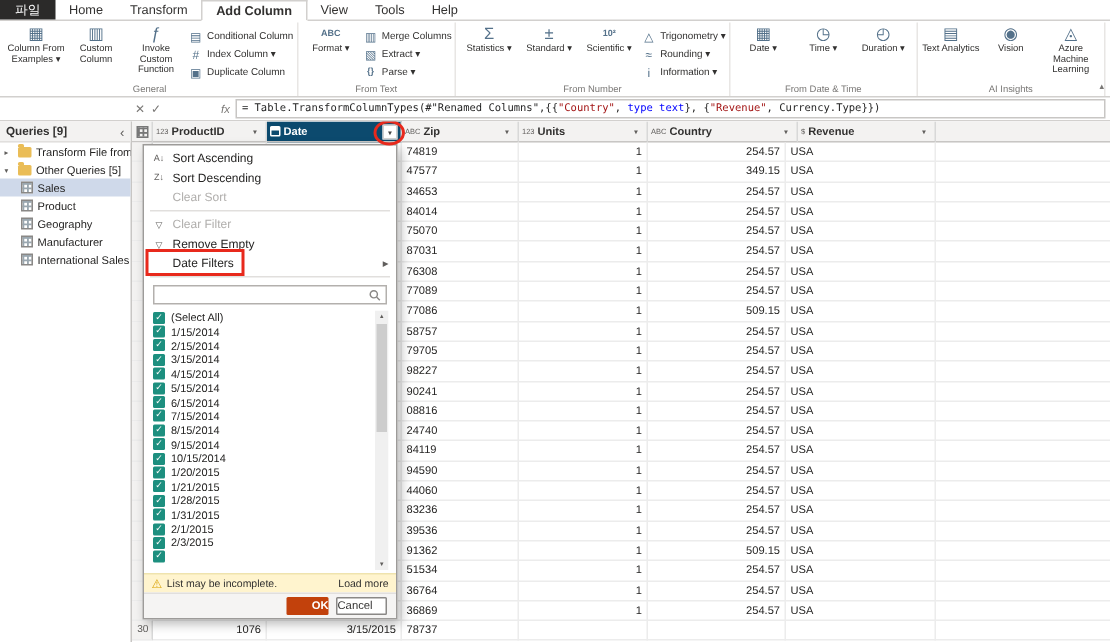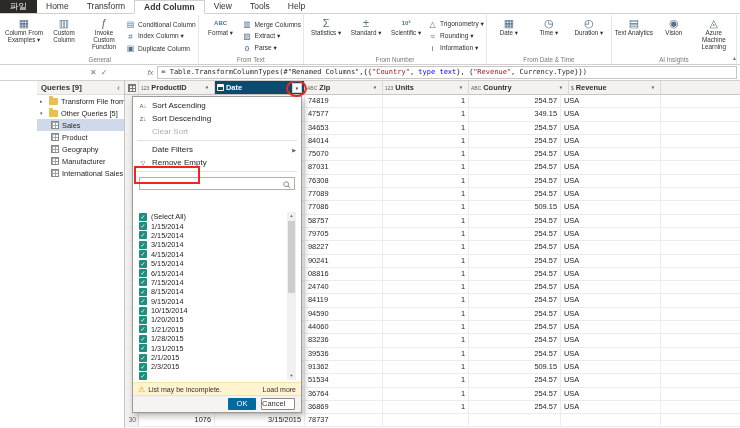--- a/index.html
+++ b/index.html
@@ -29,21 +29,21 @@
 
   
   .formulabar { display:flex; align-items:center; height:16px; background:#fff; border-bottom:1px solid #d2d0ce; padding:1px 3px 1px 0; }
   .fb-left { width:90px; flex:none; }
   .fb-icons { display:flex; gap:4px; margin-right:4px; align-items:center; }
   .fb-ic { font-size:8px; color:#7a7876; line-height:13px; }
   .fb-ic.fx { font-style:italic; font-size:7.5px;margin-left:36px; }
   .fb-input { flex:1; background:#fff; border:1px solid #c8c6c4; height:13px; line-height:11px; font-family:"DejaVu Sans Mono", monospace; font-size:7px; padding:0 3px; white-space:nowrap; overflow:hidden; }
 
   
-  .content { display:flex; height:348px; position:relative;padding-left:37px; }
+  .content { display:flex; height:348px; position:relative; }
 
   
   .queries { width:88px; flex:none; border-right:1px solid #c8c6c4; background:#fff; display:flex; flex-direction:column; }
   .q-header { height:14px; display:flex; align-items:center; padding:0 4px; font-size:7.8px; font-weight:bold; color:#323130; background:#f3f2f1; border-bottom:1px solid #e1dfdd; }
   .q-collapse { margin-left:auto; font-weight:normal; font-size:9px; color:#605e5c; }
   .q-item { display:flex; align-items:center; height:12px; padding-left:3px; gap:3px; font-size:7.4px; white-space:nowrap; overflow:hidden; }
   .q-item.indent { padding-left:14px; }
   .q-item.selected { background:#cfd9ea; }
   .tri { width:6px; font-size:5px; color:#605e5c; flex:none; }
   .folder-icon { width:9px; height:7px; background:#eabd57; border-radius:1px; position:relative; flex:none; }
@@ -75,33 +75,33 @@
   .filtermenu { position:absolute; left:7px; top:15px; width:170px; height:317px; background:#fff;
     border:1px solid #9d9b99; box-shadow:2px 3px 7px rgba(0,0,0,.28); z-index:5; display:flex; flex-direction:column; }
   .fm-items { margin-top:2px; }
   .fm-item { display:flex; align-items:center; height:13px; padding:0 5px; gap:4px; font-size:8px; color:#252423; }
   .fm-item.disabled { color:#b0aeac; }
   .micon { width:10px; font-size:6px; color:#605e5c; text-align:center; flex:none; }
   .fm-sub { margin-left:auto; font-size:5px; color:#605e5c; }
   .fm-sep { height:1px; background:#e1dfdd; margin:2px 4px; }
   .fm-search { margin:3px 6px; height:13px; border:1px solid #b3b0ad; display:flex; align-items:center; padding:0 3px; background:#fff; }
   .fm-search input { border:none; outline:none; flex:1; font-size:7.5px; font-family:"Liberation Sans",sans-serif; min-width:0; }
-  .fm-listwrap { flex:1; margin:19px 5px 2px 6px; position:relative; overflow:hidden; }
+  .fm-listwrap { flex:1; margin:1px 5px 2px 6px; position:relative; overflow:hidden; }
   .fm-list { margin-right:11px; overflow:hidden; height:100%; }
   .fm-row { display:flex; align-items:center; height:9.4px; gap:4px; font-size:7.3px; }
   .cb { width:8px; height:8px; background:#1d8f7f; color:#fff; font-size:6px; line-height:8px; text-align:center; flex:none; border-radius:1px; }
   .fm-scroll { position:absolute; right:0; top:0; bottom:0; width:9px; background:#f0f0f0; }
   .sb-up,.sb-down { height:8px; text-align:center; font-size:4px; color:#605e5c; line-height:8px; }
   .sb-down { position:absolute; bottom:0; left:0; right:0; }
   .sb-thumb { position:absolute; top:9px; left:1px; width:7px; height:72px; background:#cdcdcd; }
   .fm-warn { display:flex; align-items:center; height:13px; background:#fff4ce; border-top:1px solid #efe3ae; padding:0 5px; gap:3px; font-size:7px; color:#323130; }
   .wicon { color:#d8a100; font-size:8px; }
   .fm-loadmore { margin-left:auto; color:#323130; }
   .fm-buttons { display:flex; justify-content:flex-end; gap:5px; align-items:center; height:17px; padding:0 6px; background:#f5f4f3; border-top:1px solid #e1dfdd; }
-  .btn-ok { background:#0369a1; color:#fff; width:28px; height:12px; text-align:center; line-height:12px; font-size:7.5px; border-radius:1px; }
+  .btn-ok { background:#c2410c; color:#fff; width:28px; height:12px; text-align:right; line-height:12px; font-size:7.5px; border-radius:1px;font-weight:bold; }
   .btn-cancel { background:#fff; border:1px solid #8a8886; color:#323130; width:34px; height:12px; line-height:10px; font-size:7.5px; border-radius:1px; }
 
   
   .anno-circle { position:absolute; left:161px; top:-1px; width:21px; height:17px; border:2px solid #e8291c; border-radius:50%; z-index:20; pointer-events:none; }
   .anno-datefilters { position:absolute; left:1px; top:69px; width:66px; height:18px; border:2px solid #e8291c; z-index:20; pointer-events:none; }
 </style>
 </head>
 <body>
 
 <div class="app">
@@ -588,28 +588,32 @@
             </div>
             <div class="fm-item">
               <span class="micon">Z↓</span>
               <span>Sort Descending</span>
             </div>
             <div class="fm-item disabled">
               <span class="micon"></span>
               <span>Clear Sort</span>
             </div>
             <div class="fm-sep"></div>
+            <div class="fm-item disabled">
+              <span class="micon">▽</span>
+              <span>Clear Filter</span>
+            </div>
+            <div class="fm-item">
+              <span class="micon">▽</span>
+              <span>Remove Empty</span>
+            </div>
             <div class="fm-item">
               <span class="micon"></span>
               <span>Date Filters</span>
               <span class="fm-sub">▶</span>
-            </div>
-            <div class="fm-item">
-              <span class="micon">▽</span>
-              <span>Remove Empty</span>
             </div>
             <div class="fm-sep"></div>
           </div>
         <div class="fm-search">
           <input value="" style="">
           <span><svg width="8" height="8" viewBox="0 0 10 10">
                 <circle cx="4" cy="4" r="3" fill="none" stroke="#8a8886" stroke-width="1.2"></circle>
                 <line x1="6.3" y1="6.3" x2="9" y2="9" stroke="#8a8886" stroke-width="1.2"></line>
               </svg></span>
         </div>

